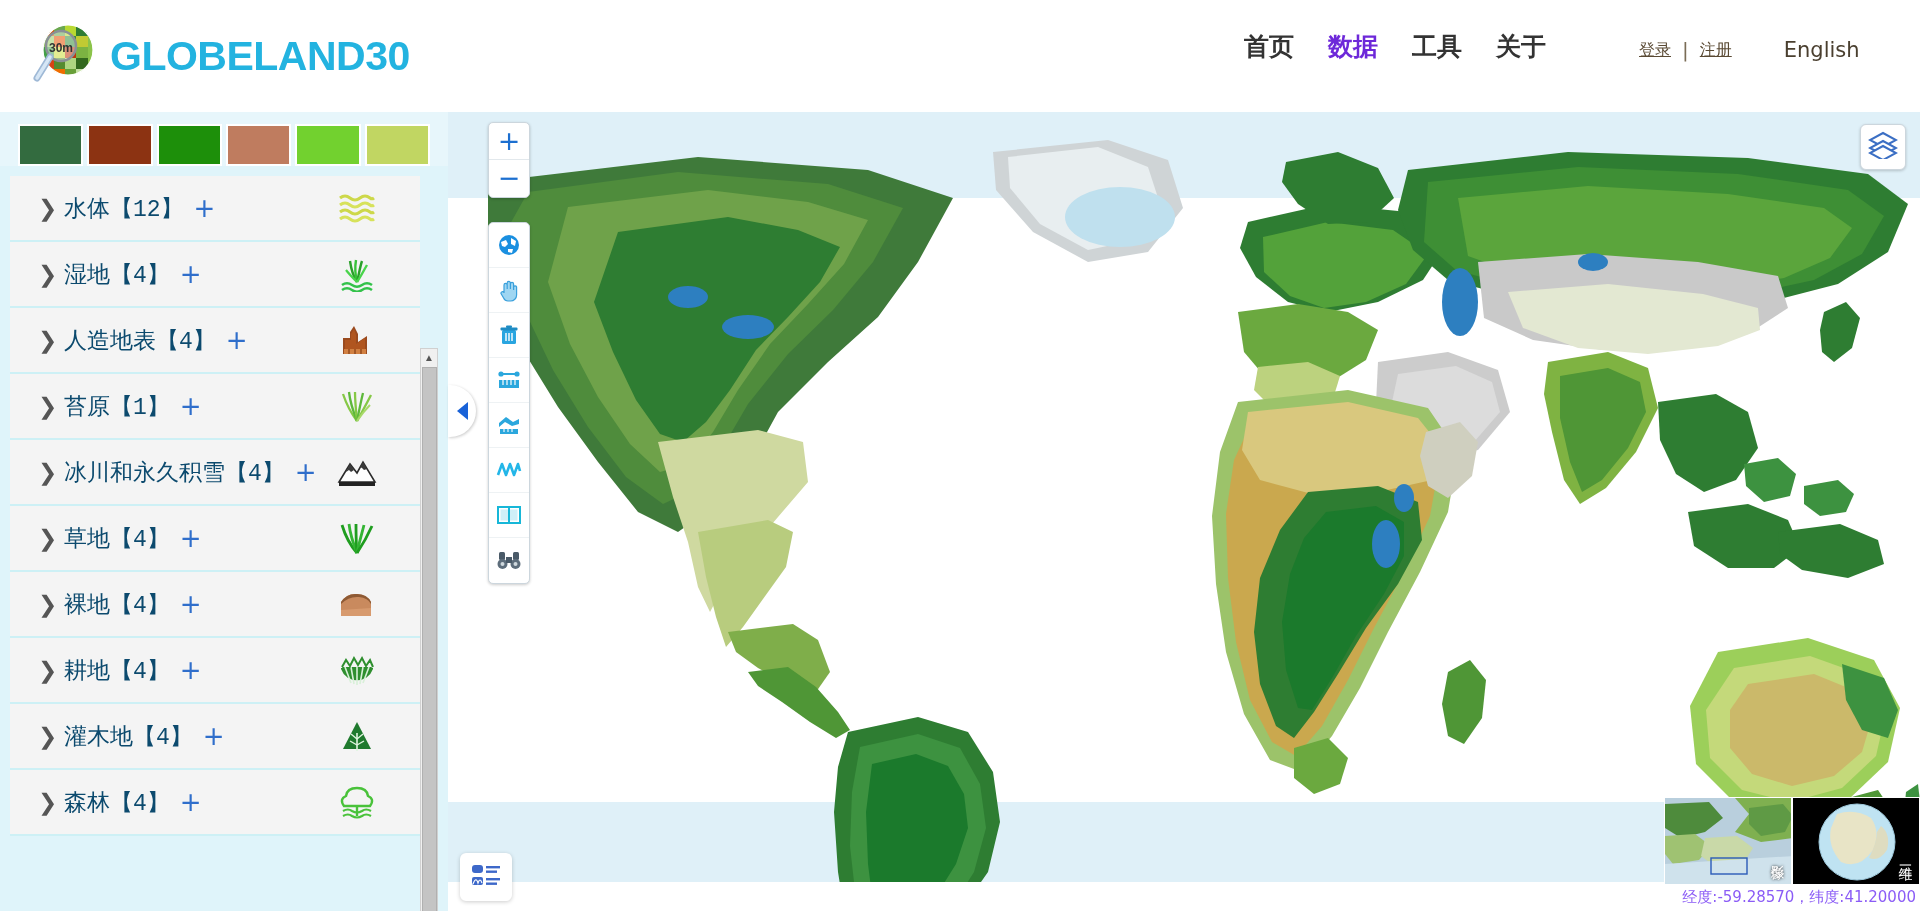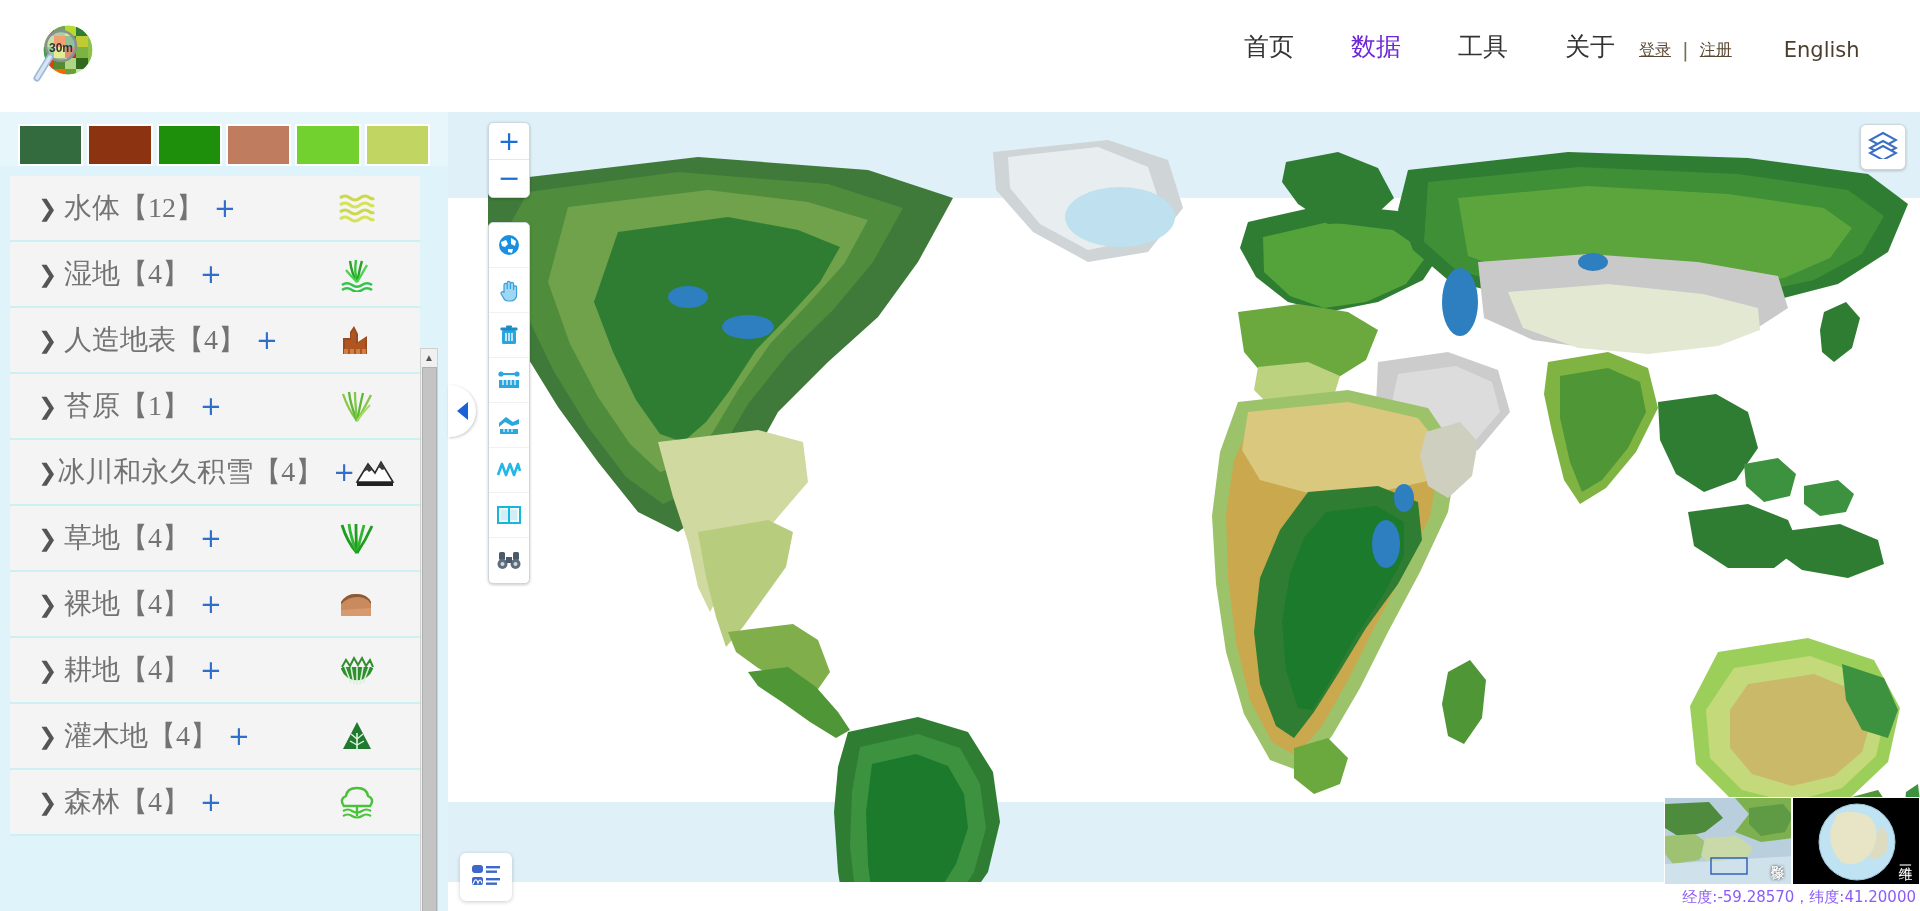--- a/index.html
+++ b/index.html
@@ -34,22 +34,23 @@
     font-size: 41px;
     font-weight: bold;
     letter-spacing: -0.5px;
     color: #23b3e0;
     font-family: "Liberation Sans", sans-serif;
   }
 
   .nav-main {
     position: absolute;
     left: 1240px; top: 34px;
-    display: flex; gap: 57px;
+    display: flex; gap: 34px;
     align-items: center;
+    font-weight: bold;
   }
   .nav-main .nav-item {
     font-size: 25px;
     color: #333333;
     cursor: pointer;
     font-family: "DejaVu Sans", sans-serif;
     line-height: 1;
   }
   .nav-main .nav-item.active { color: #6d28d9; }
 
@@ -246,22 +247,22 @@
     border-bottom: 2px solid #cdf0f5;
     padding: 0 0 0 28px;
     cursor: pointer;
   }
   .chev {
     font-size: 23px; color: #555;
     width: 26px;
     font-family: "DejaVu Sans", sans-serif;
   }
   .cat-label {
-    font-size: 28px; color: #737373;
-    font-family: Liberation Serif, serif;
+    font-size: 23px; color: #0c4a6e;
+    font-family: Liberation Mono, monospace;
     white-space: nowrap;
   }
   .cat-plus {
     font-size: 26px; color: #2f6ecb;
     margin-left: 10px;
     font-family: "DejaVu Sans", sans-serif;
     cursor: pointer;
   }
   .cat-icon {
     margin-left: auto;
@@ -348,20 +349,21 @@
             <rect x="37" y="49" width="11" height="9" fill="#689f38"></rect>
             <rect x="48" y="49" width="12" height="9" fill="#c5e1a5"></rect>
           </g>
           <circle cx="40" cy="30" r="25" fill="none" stroke="#ffffff" stroke-width="1.2"></circle>
           <circle cx="33" cy="26" r="15" fill="rgba(255,255,255,.45)" stroke="#8a8f96" stroke-width="2.5"></circle>
           <text x="33" y="32" font-size="12" font-weight="bold" fill="#333" text-anchor="middle" font-family="Liberation Sans, sans-serif">30m</text>
           <line x1="22" y1="37" x2="9" y2="58" stroke="#9fb9d6" stroke-width="7" stroke-linecap="round"></line>
           <line x1="22" y1="37" x2="9" y2="58" stroke="#d6e6f5" stroke-width="3.5" stroke-linecap="round"></line>
         </svg>
       </div>
+      <span class="logo-text">GLOBELAND30</span>
     </div>
 
     <div class="nav-main">
       <span class="nav-item">首页</span>
       <span class="nav-item active">数据</span>
       <span class="nav-item">工具</span>
       <span class="nav-item">关于</span>
     </div>
 
     <div class="nav-right">

